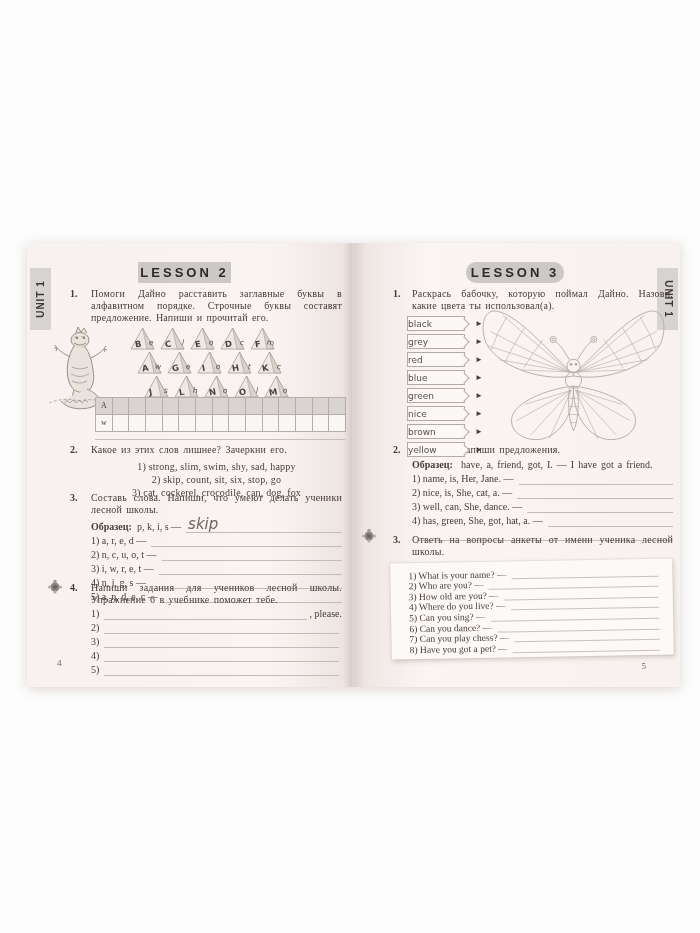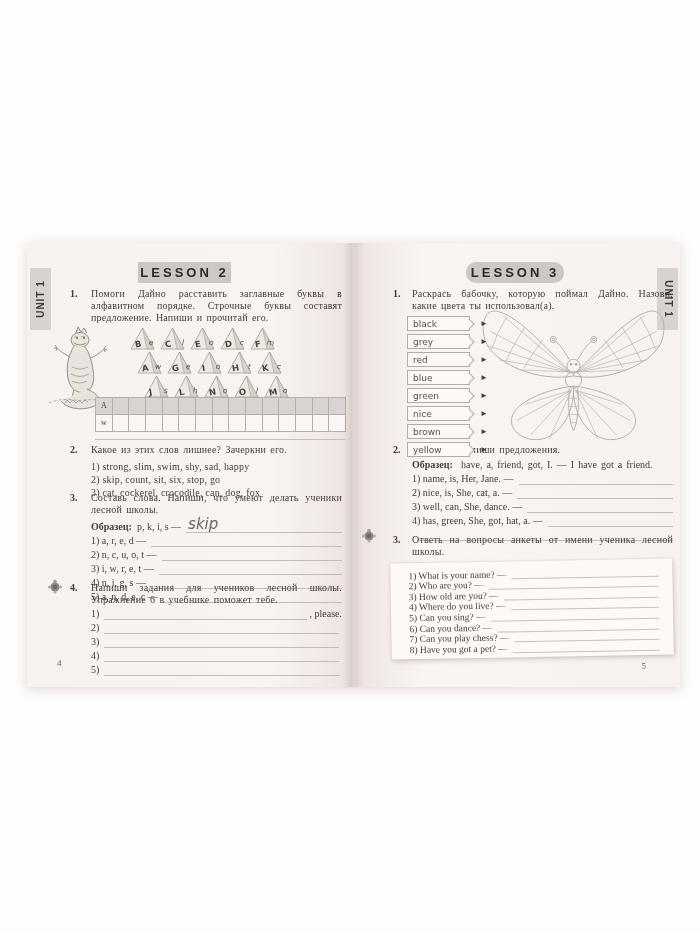--- a/index.html
+++ b/index.html
@@ -36,34 +36,34 @@
       color:#544c45;transform:rotate(12deg);line-height:1;}
   
   .grid{position:absolute;left:68px;top:154px;width:250px;}
   .grid-row{display:flex;}
   .gcell{flex:1;height:16px;border:1px solid #b6afa9;margin:0 -1px -1px 0;display:flex;align-items:center;
          justify-content:center;font-size:8px;color:#4c443d;background:#faf6f4;}
   .grid-row.shaded .gcell{background:#d9d4d1;}
   .rline{position:absolute;left:68px;top:196px;width:250px;border-bottom:1px solid #c6beb7;}
   
   .wlist{margin-top:4px;}
-  .wlist div{line-height:13px;letter-spacing:0.2px;}
+  .wlist div{line-height:13px;letter-spacing:0.2px;text-align:center;}
   .ln{display:flex;align-items:flex-end;height:11px;margin-top:3px;font-family:Liberation Serif, serif;}
   .blank{flex:1;border-bottom:1px solid #c3bbb4;margin-left:5px;height:100%;}
   .suf{margin-left:3px;}
   .sample{display:flex;align-items:flex-end;margin-top:4px;height:13px;}
   .obr{font-weight:bold;margin-right:5px;}
   .hand{font-family:"DejaVu Sans",sans-serif;font-size:15px;color:#6e665f;padding-left:2px;line-height:10px;display:inline-block;}
   .sample2{position:relative;padding-left:49px;margin-top:3px;text-align:justify;word-spacing:1.5px;}
   .sample2 .obr{position:absolute;left:0;top:0;}
   
   .clrs{position:absolute;left:52px;top:73px;display:flex;flex-direction:column;gap:3px;z-index:2;}
   .clr{display:flex;align-items:center;gap:7px;}
   .pencil{width:56px;height:13px;border:1px solid #b3aba4;background:#fbf8f5;position:relative;
-          font-family:"DejaVu Sans",sans-serif;font-size:9px;color:#57514b;display:flex;align-items:center;padding-left:5px;}
+          font-family:"DejaVu Sans",sans-serif;font-size:9px;color:#57514b;display:flex;align-items:center;}
   .pencil::after{content:"";position:absolute;right:-4px;top:2.5px;width:7px;height:7px;background:#fbf8f5;
                  border-right:1px solid #b3aba4;border-top:1px solid #b3aba4;transform:rotate(45deg);}
   .ptr{font-size:8px;color:#45403b;line-height:1;margin-left:3px;}
   
   .butterfly{position:absolute;left:116px;top:58px;z-index:1;}
   .dino{position:absolute;left:16px;top:80px;}
   .bug{position:absolute;z-index:3;}
   .bug-l{left:20px;top:336px;} .bug-r{left:6px;top:285px;}
   
   .card{position:absolute;left:36px;top:318px;width:282px;height:96px;background:#fcf9f7;

